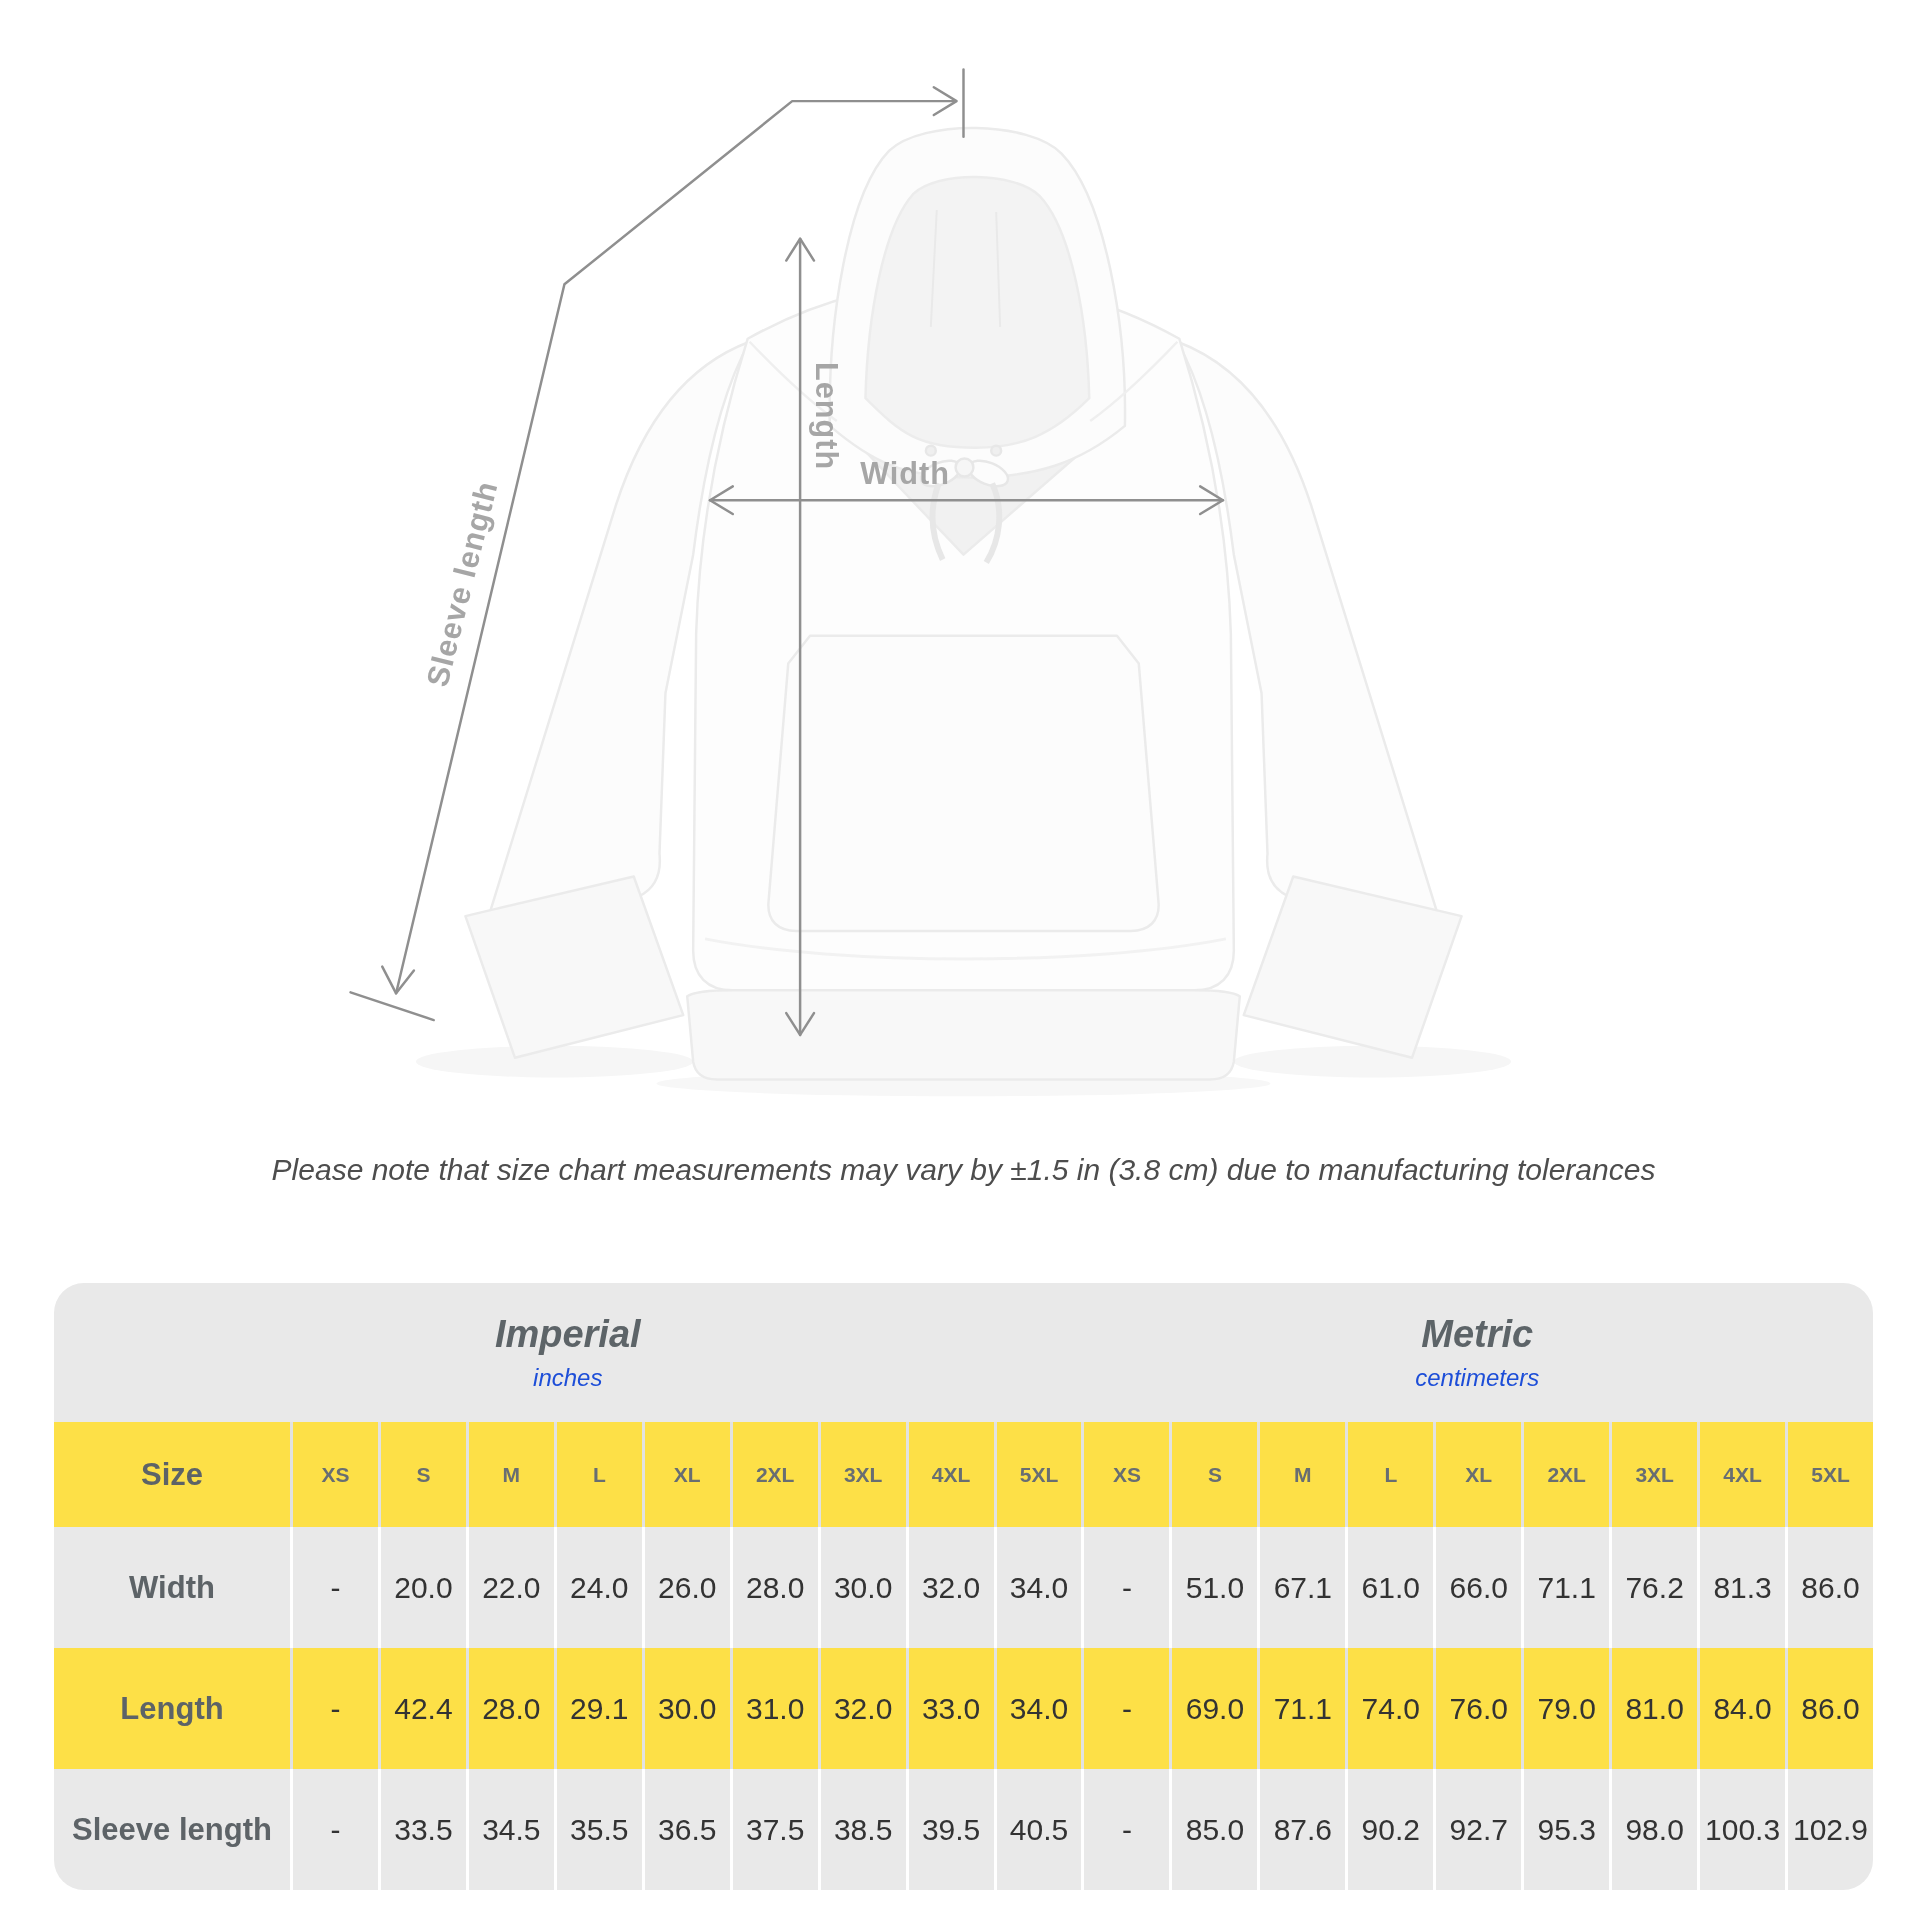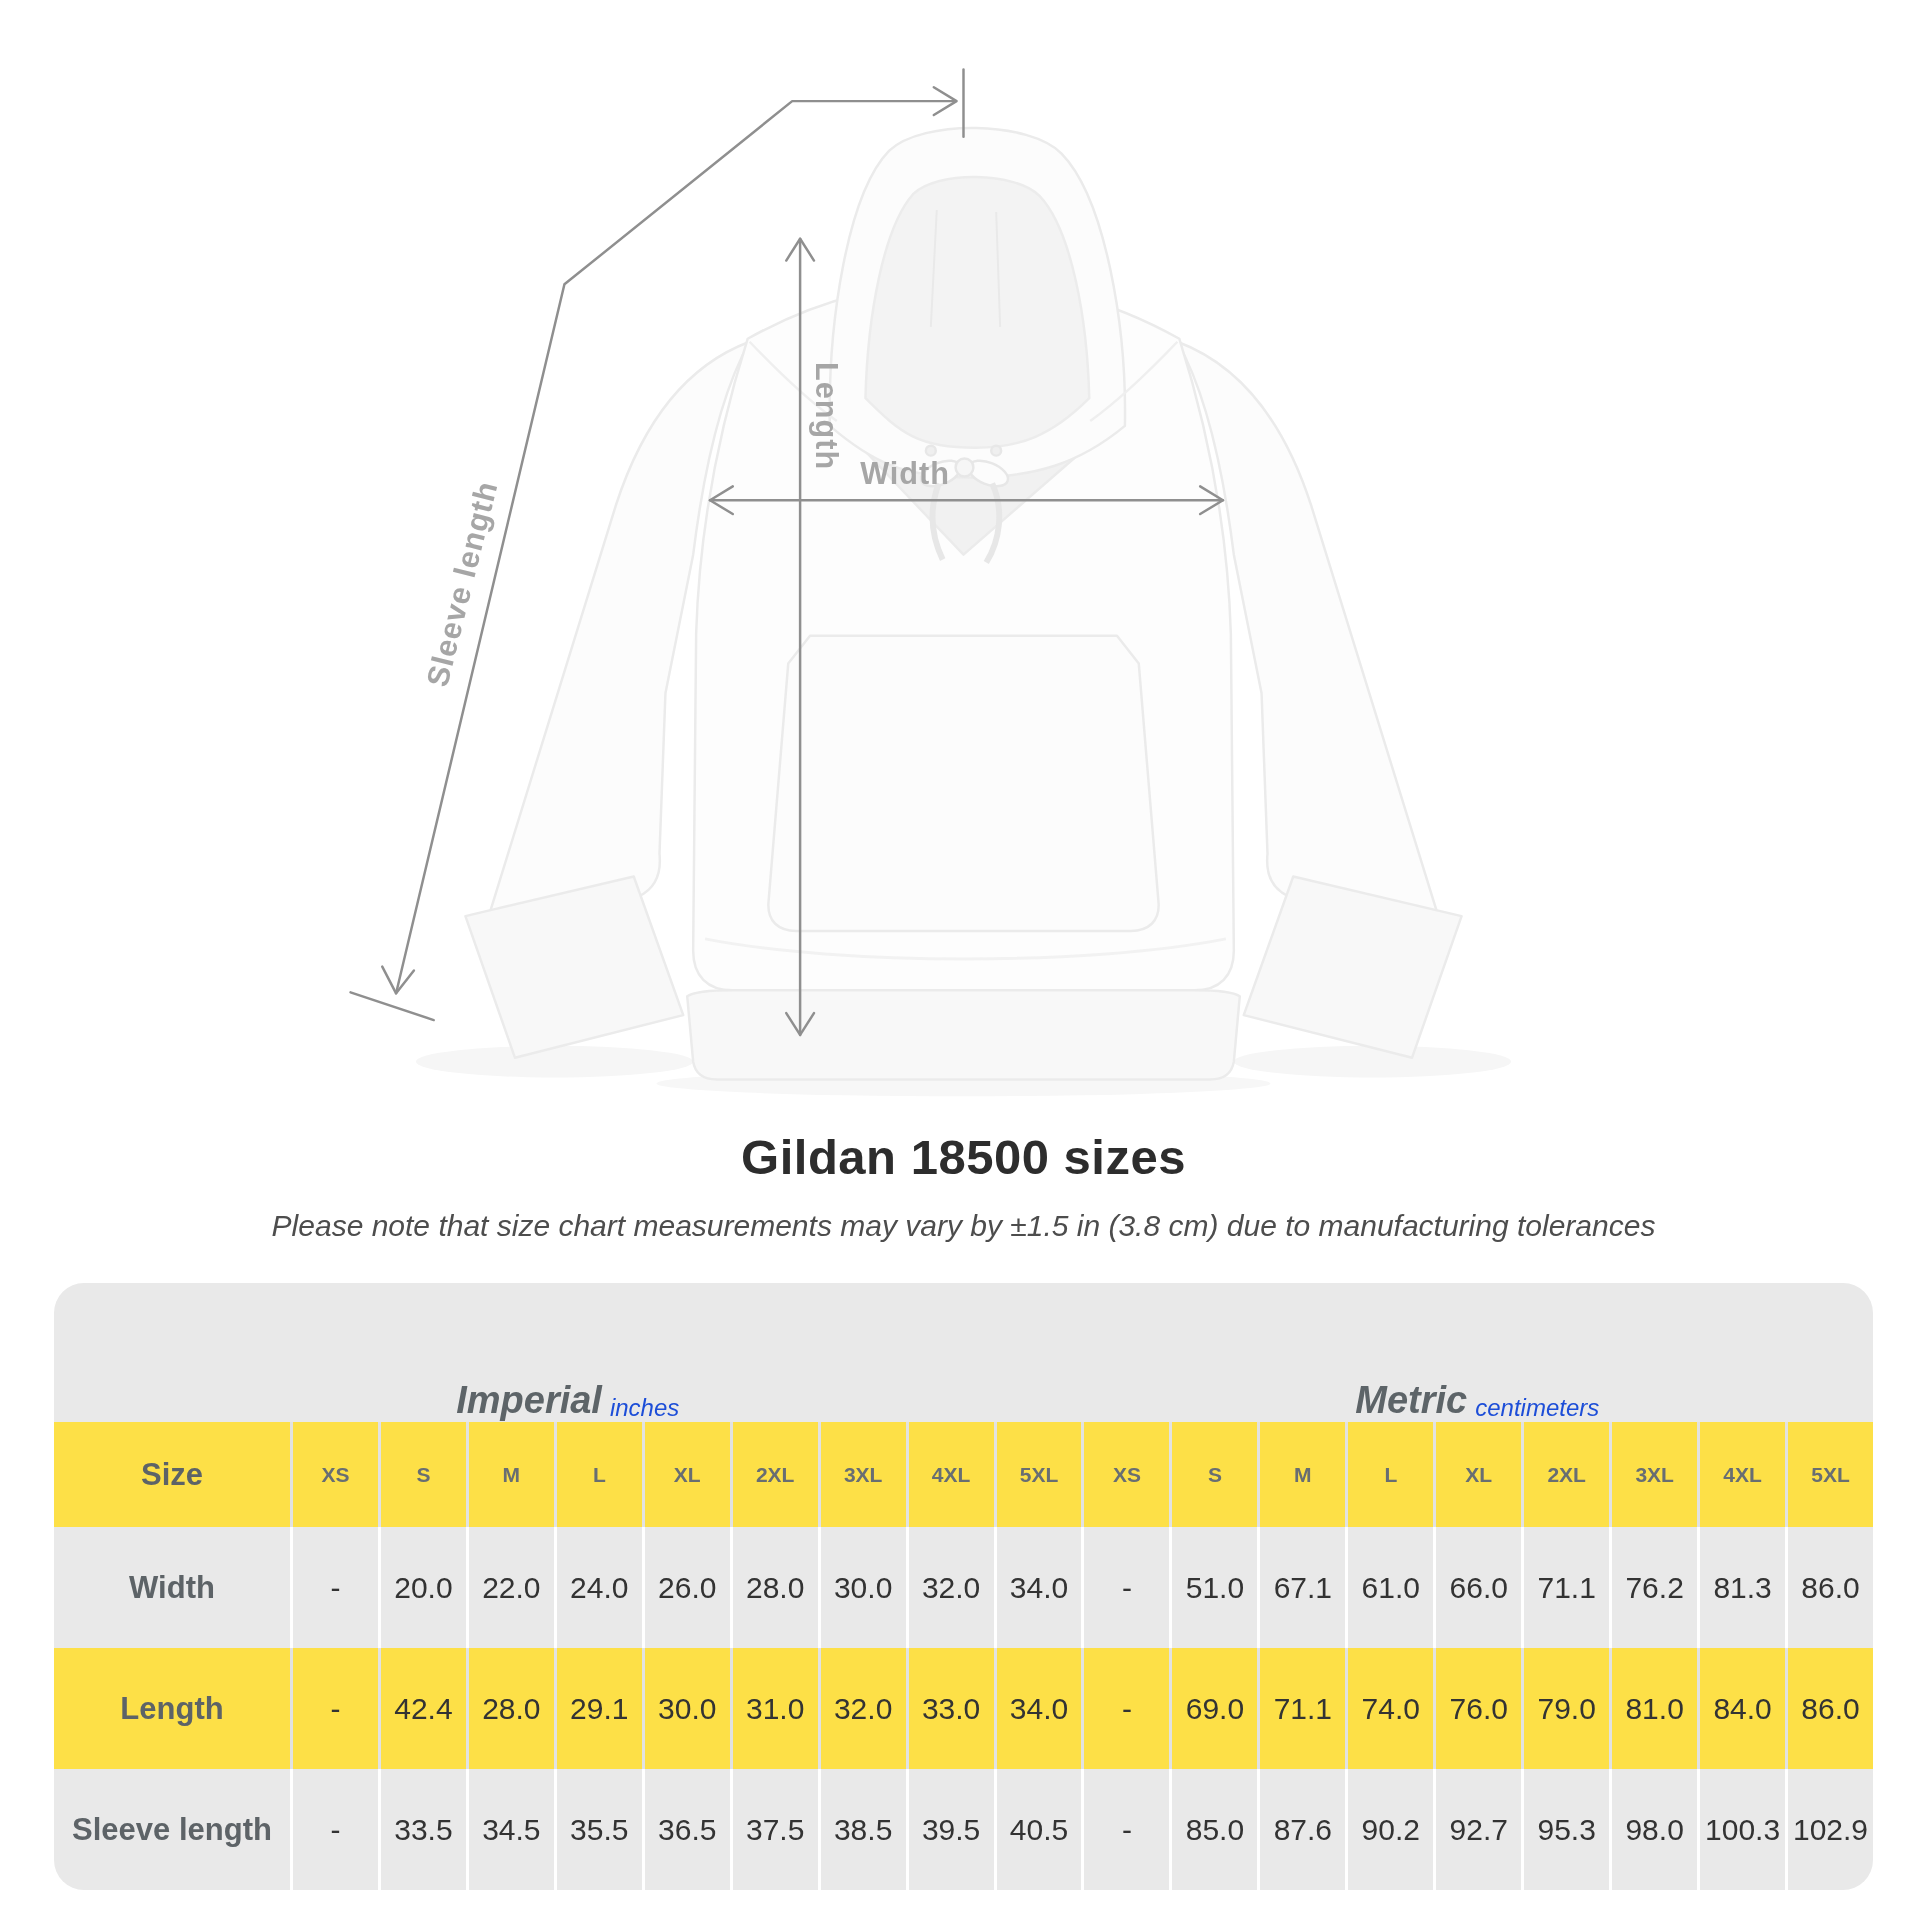--- a/index.html
+++ b/index.html
@@ -13,21 +13,21 @@
 
   
   .title-block{position:absolute;top:1129px;left:0;width:100%;text-align:center}
   .title{font-size:49px;font-weight:bold;color:#2d2d2d;letter-spacing:0.5px}
   .subtitle{margin-top:24px;font-size:30px;font-style:italic;color:#4d4d4d}
 
   
   .table-card{position:absolute;left:54px;top:1283px;width:1819px;border-radius:30px;overflow:hidden;background:#fff}
   .trow{display:grid;grid-template-columns:236px repeat(18,1fr)}
   .trow.band{height:139px;background:#e9e9e9}
-  .band-cell{display:flex;flex-direction:row;align-items:flex-end;justify-content:center;gap:8px}
+  .band-cell{display:flex;flex-direction:column;align-items:center;justify-content:center;gap:8px}
   .band-cell.imperial{grid-column:1 / span 10}
   .band-cell.metric{grid-column:11 / span 9}
   .band-title{font-size:38px;font-weight:bold;font-style:italic;color:#5d6468}
   .band-unit{font-size:24px;font-style:italic;color:#1d4ed8}
   .trow.thead{height:105px}
   .trow.drow{height:121px}
   .trow.white{background:#fde047}
   .trow.gray{background:#e9e9e9}
   .cell{display:flex;align-items:center;justify-content:center;font-size:30px;color:#333333;white-space:nowrap}
   .trow.white .cell + .cell{border-left:3px solid #e2e2e2}
@@ -110,21 +110,20 @@
         <path d="M 1212,491 L 1235,505 L 1212,519"></path>
       </g>
     </g>
 
     <text text-anchor="middle" transform="translate(477 592) rotate(-76)">Sleeve length</text>
     <text text-anchor="middle" transform="translate(824 420) rotate(90)">Length</text>
     <text text-anchor="middle" transform="translate(914 489)">Width</text>
   </svg>
 
   <div class="title-block">
-    <div class="title">Gildan 18500 sizes</div>
     <div class="subtitle">Please note that size chart measurements may vary by ±1.5 in (3.8 cm) due to manufacturing tolerances</div>
   </div>
 
   <div class="table-card">
     <div class="trow band">
       <div class="band-cell imperial">
         <div class="band-title">Imperial</div>
         <div class="band-unit">inches</div>
       </div>
       <div class="band-cell metric">

